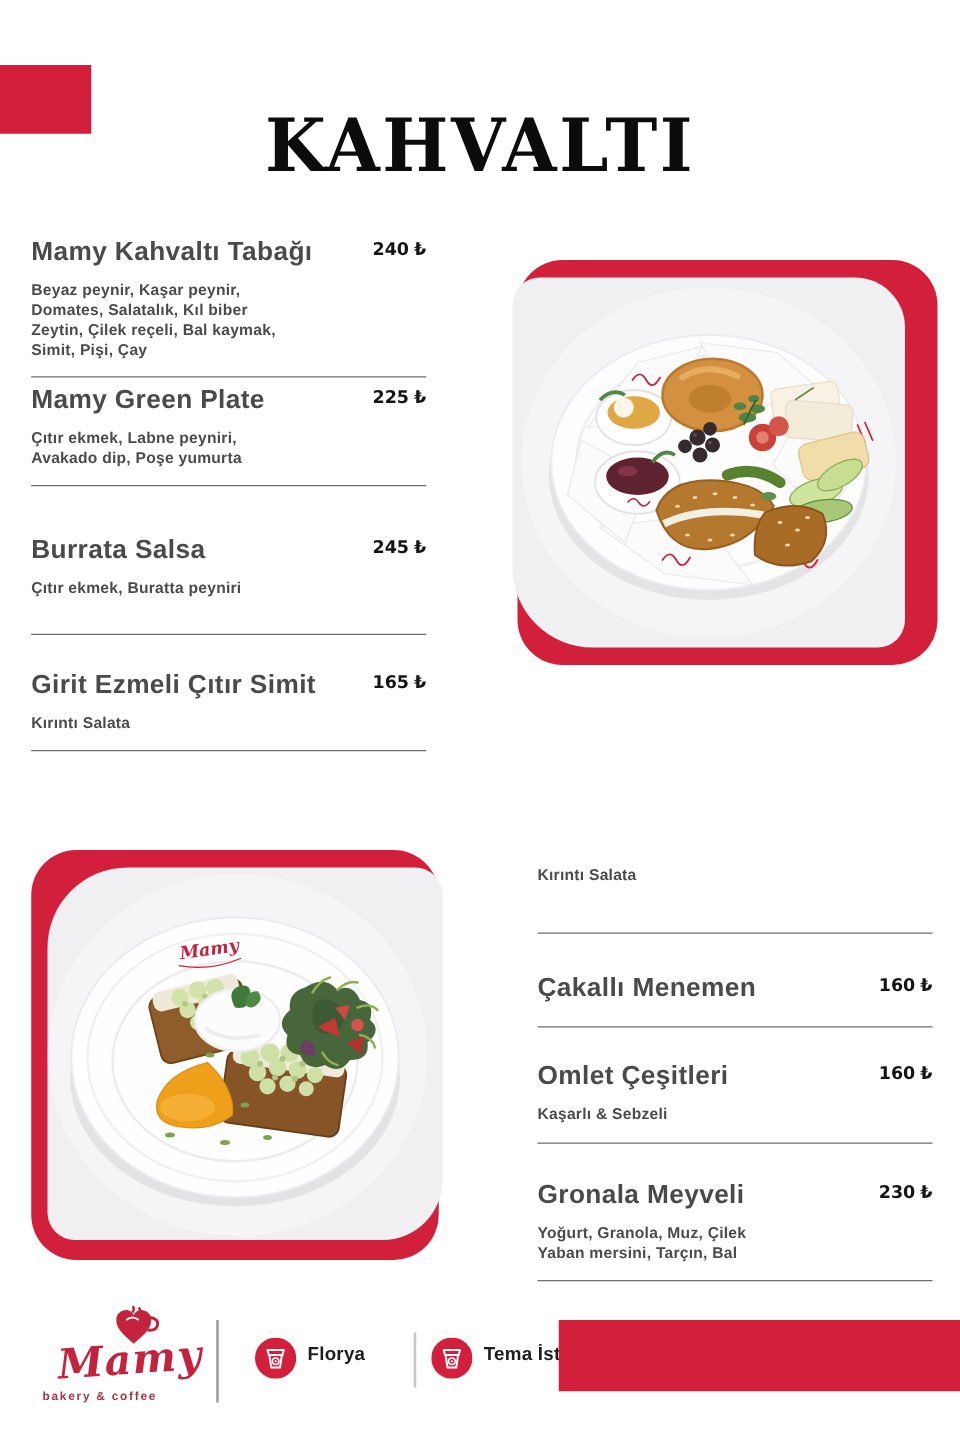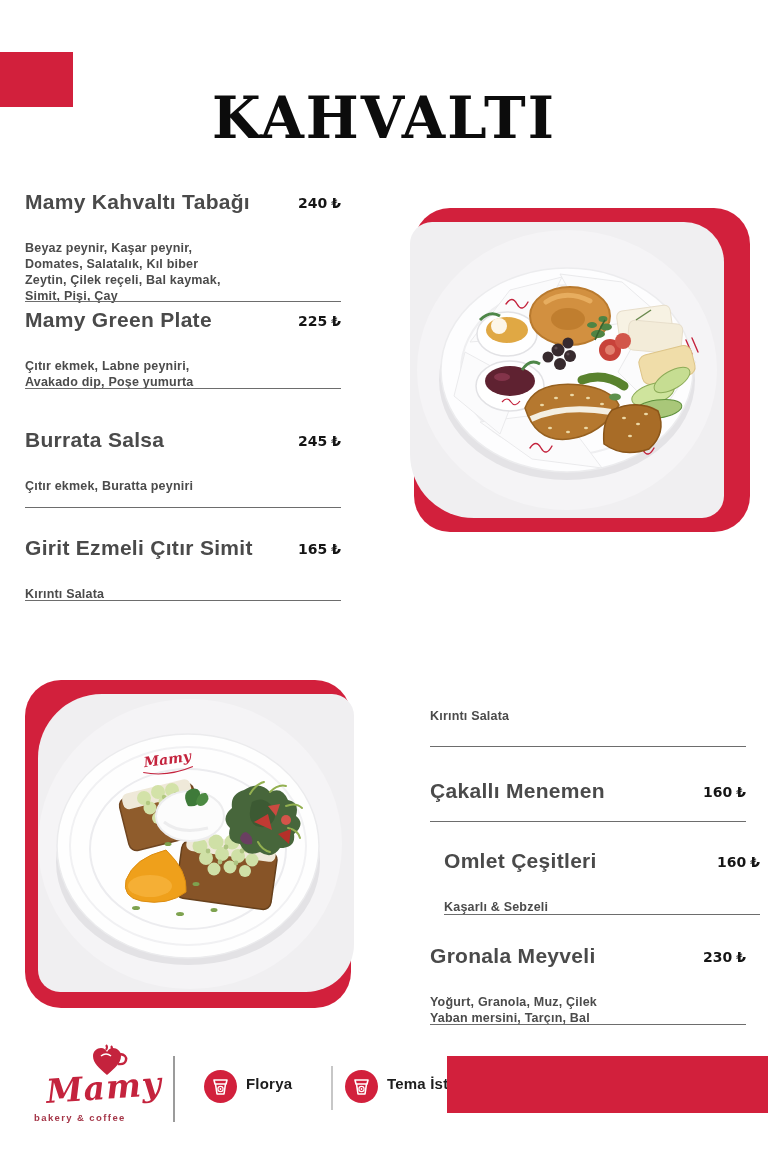--- a/index.html
+++ b/index.html
@@ -12,25 +12,25 @@
   .red-bar{position:absolute;left:447px;top:1056px;width:321px;height:57px;background:#d2203c;}
 
   .page-title{
     position:absolute;left:0;top:46px;width:768px;text-align:center;
     font-family:"DejaVu Serif",serif;font-weight:700;font-size:56px;
     letter-spacing:2px;color:#0c0c0c;transform:scaleY(1.05);
   }
 
   
   .item{position:absolute;width:316px;}
-  .item .row{display:flex;justify-content:space-between;align-items:center;}
+  .item .row{display:flex;justify-content:space-between;align-items:flex-start;}
   .name{font-size:21px;font-weight:700;color:#4a4a4a;letter-spacing:.3px;line-height:24px;}
   .price{font-family:"DejaVu Sans",sans-serif;font-weight:700;font-size:14px;color:#151515;white-space:nowrap;padding-top:2px;}
   .price .lira{margin-left:4px;}
-  .desc{margin-top:26px;font-size:12.5px;line-height:16px;font-weight:700;color:#4b4b4b;letter-spacing:.2px;}
+  .desc{margin-top:10px;font-size:12.5px;line-height:16px;font-weight:700;color:#4b4b4b;letter-spacing:.2px;}
   .divider{position:absolute;left:0;right:0;bottom:0;border-bottom:1.5px solid #6d6d6d;}
 
   
   .photo-block{position:absolute;}
   .red-shape{position:absolute;background:#d2203c;border-radius:36px;}
   .photo-card{position:absolute;background:#f0eff1;overflow:hidden;}
   .photo-card svg{display:block;width:100%;height:100%;}
   .card-tr{border-radius:22px 40px 22px 64px;}
   .card-bl{border-radius:64px 22px 48px 22px;}
 
@@ -111,21 +111,21 @@
 </section>
 
 <section class="item" style="left:430px;top:779px;height:43px">
   <div class="row">
     <span class="name">Çakallı Menemen</span>
     <span class="price"><span>160</span><span class="lira">₺</span></span>
   </div>
   <div class="divider"></div>
 </section>
 
-<section class="item" style="left:444px;top:849px;height:66px">
+<section class="item" style="left:430px;top:849px;height:66px">
   <div class="row">
     <span class="name">Omlet Çeşitleri</span>
     <span class="price"><span>160</span><span class="lira">₺</span></span>
   </div>
   <div class="desc">
     <div>Kaşarlı &amp; Sebzeli</div>
   </div>
   <div class="divider"></div>
 </section>
 

